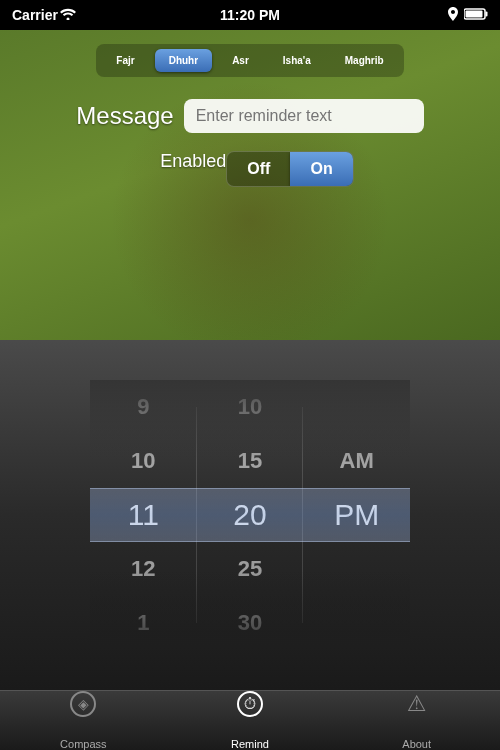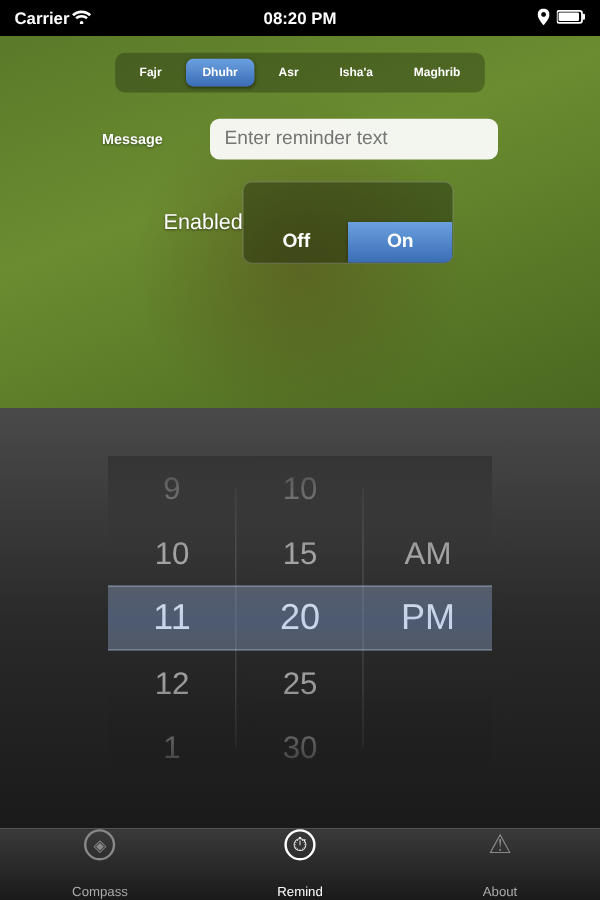--- a/index.html
+++ b/index.html
@@ -81,69 +81,68 @@
 
     
     .message-row {
       display: flex;
       align-items: center;
       gap: 10px;
       margin-top: 22px;
       z-index: 2;
     }
     .message-label {
-      font-size: 12px;
-      color: #fff;
-      font-weight: 700;
+      font-size: 24px;
+      color: #fff;
+      font-weight: 400;
       text-shadow: 0 1px 2px rgba(0,0,0,0.5);
       min-width: 80px;
+      text-align: right;
     }
     .message-input {
       background: rgba(255,255,255,0.92);
       border-radius: 8px;
       border: none;
       padding: 8px 12px;
       font-size: 16px;
       color: #aaa;
       width: 240px;
       outline: none;
     }
 
     
     .enabled-row {
       display: flex;
-      align-items: center;
       gap: 0;
       margin-top: 18px;
       z-index: 2;
     }
     .enabled-label {
       font-size: 18px;
       color: #fff;
       font-weight: 500;
       text-shadow: 0 1px 2px rgba(0,0,0,0.5);
       min-width: 80px;
       text-align: right;
     }
     .toggle-group {
       display: flex;
       background: rgba(0,0,0,0.3);
       border-radius: 8px;
       overflow: hidden;
       border: 1px solid rgba(255,255,255,0.2);
     }
     .toggle-btn {
-      padding: 8px 32px;
+      padding: 8px 20px;
       font-size: 16px;
       font-weight: 600;
       color: #fff;
       border: none;
       cursor: pointer;
       background: transparent;
-      margin-top: 33px;
     }
     .toggle-btn.active {
       background: linear-gradient(180deg, #6aa0e0 0%, #3a6db5 100%);
       box-shadow: 0 1px 3px rgba(0,0,0,0.5);
     }
 
     
     .picker-section {
       height: 350px;
       background: linear-gradient(180deg, #4a4a4a 0%, #2a2a2a 50%, #1a1a1a 100%);
@@ -217,22 +216,22 @@
       width: 1px;
       background: rgba(255,255,255,0.15);
     }
     .picker-col:last-child::after { display: none; }
 
     .picker-item {
       height: 54px;
       display: flex;
       align-items: center;
       justify-content: center;
-      font-size: 26px;
-      font-weight: 400;
+      font-size: 22px;
+      font-weight: 700;
       color: rgba(255,255,255,0.55);
       width: 100%;
     }
     .picker-item.selected {
       font-size: 30px;
       font-weight: 400;
       color: #fff;
     }
 
     
@@ -317,21 +316,21 @@
   <div class="status-left">
     <span>Carrier</span>
     <span>
       <svg width="16" height="12" viewBox="0 0 16 12" fill="white">
         <path d="M8 3C5.5 3 3.3 4 1.7 5.6L0 3.9C2.1 1.9 4.9 0.7 8 0.7s5.9 1.2 8 3.2L14.3 5.6C12.7 4 10.5 3 8 3z"></path>
         <path d="M8 6.5c-1.5 0-2.8.6-3.8 1.5L2.8 6.5C4.2 5.2 6 4.5 8 4.5s3.8.7 5.2 2L11.8 8C10.8 7.1 9.5 6.5 8 6.5z"></path>
         <circle cx="8" cy="11" r="1.5"></circle>
       </svg>
     </span>
   </div>
-  <div class="status-center">08:20 PM</div>
+  <div class="status-center">11:20 PM</div>
   <div class="status-right">
     <span>
       <svg width="10" height="14" viewBox="0 0 10 14" fill="white">
         <path d="M5 0C2.2 0 0 2.2 0 5c0 3.5 5 9 5 9s5-5.5 5-9c0-2.8-2.2-5-5-5zm0 7c-1.1 0-2-.9-2-2s.9-2 2-2 2 .9 2 2-.9 2-2 2z"></path>
       </svg>
     </span>
     <span>
       <svg width="24" height="12" viewBox="0 0 24 12" fill="white">
         <rect x="0" y="1" width="21" height="10" rx="2" ry="2" stroke="white" stroke-width="1.5" fill="none"></rect>
         <rect x="21.5" y="3.5" width="2" height="5" rx="1" fill="white"></rect>

